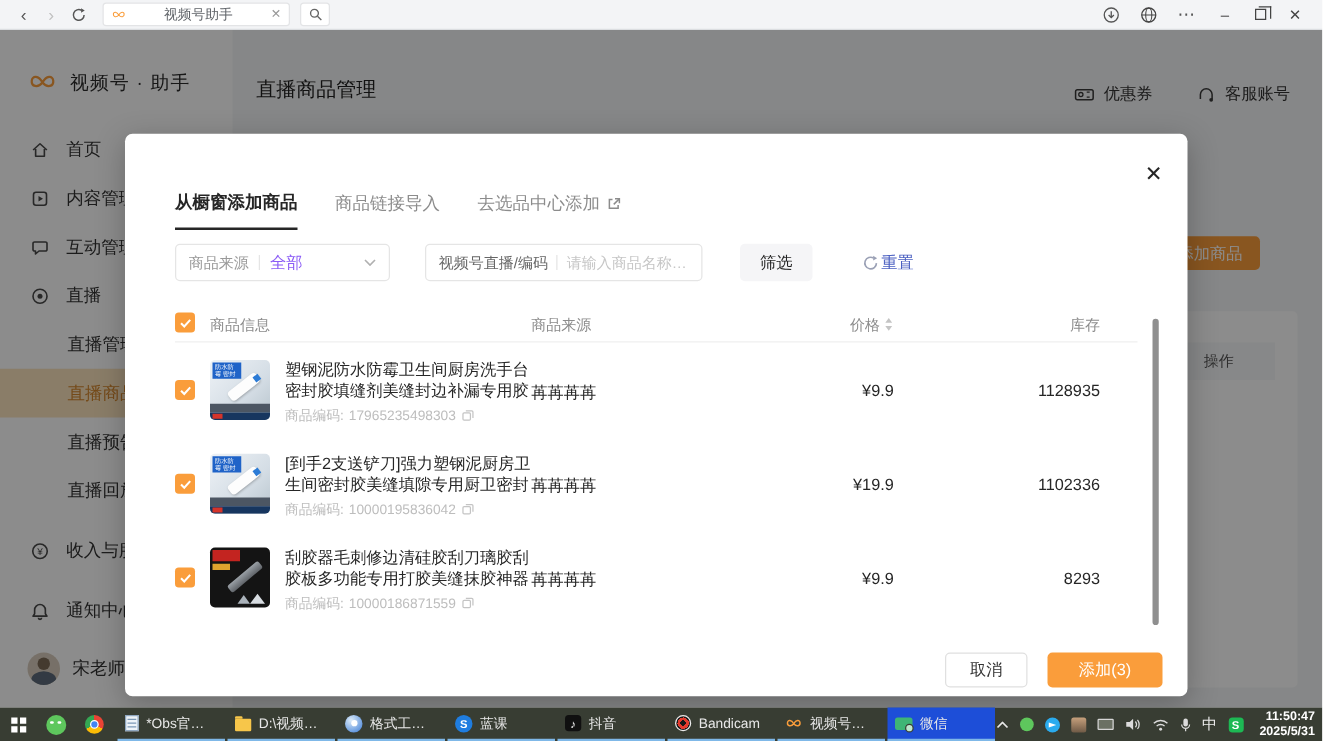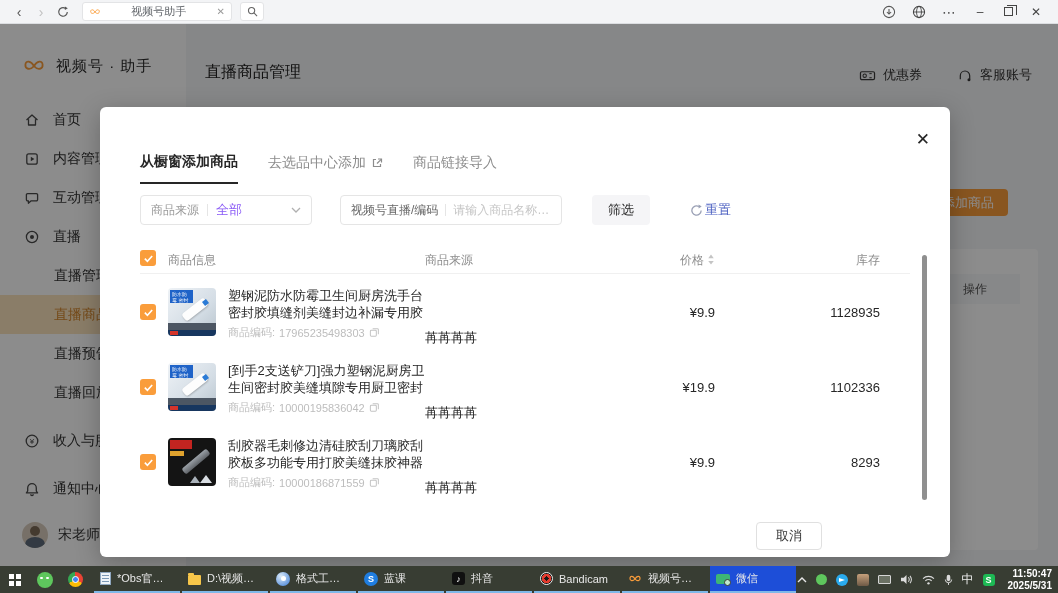--- a/index.html
+++ b/index.html
@@ -76,21 +76,21 @@
   .col-stock { position:absolute; left:640px; width:100px; top:5px; text-align:right; }
   .sort-icon { display:inline-block; vertical-align:-1px; margin-left:3px; }
 
   .rows { position:absolute; left:40px; right:40px; top:168px; }
   .prow { position:relative; height:75px; }
   .prow .col-check { top:29px; }
   .thumb { position:absolute; left:28px; top:13px; width:48px; height:48px; border-radius:4px; overflow:hidden; }
   .p-text { position:absolute; left:88px; top:12px; width:200px; }
   .p-name { font-size:13px; color:#262626; line-height:17px; max-height:34px; overflow:hidden; }
   .p-code { margin-top:4px; font-size:11px; color:#bdbdbd; display:flex; align-items:center; gap:4px; white-space:nowrap; }
-  .p-source { position:absolute; left:285px; top:30px; font-size:13px; color:#262626;margin-top:24px; }
+  .p-source { position:absolute; left:285px; top:30px; font-size:13px; color:#262626; }
   .p-price { position:absolute; left:480px; width:95px; top:30px; text-align:right; font-size:13px; color:#262626; }
   .p-stock { position:absolute; left:640px; width:100px; top:30px; text-align:right; font-size:13px; color:#262626; }
 
   .checkbox { width:16px; height:16px; background:#fa9d3b; border-radius:3px; display:inline-flex; align-items:center; justify-content:center; }
 
   .modal-scrollbar { position:absolute; right:23px; top:148px; width:5px; height:245px; background:#8f8f8f; border-radius:3px; }
 
   .modal-footer-cancel { position:absolute; right:128px; bottom:7px; width:66px; height:28px; background:#fff; border:1px solid #e0e0e0; border-radius:4px; font-size:13px; color:#333; display:flex; align-items:center; justify-content:center; }
   .modal-footer-add { position:absolute; right:20px; bottom:7px; width:92px; height:28px; background:#fa9d3b; border-radius:4px; font-size:13px; color:#fff; display:flex; align-items:center; justify-content:center; }
 
@@ -299,29 +299,29 @@
   <div class="overlay"></div>
 
   <div class="modal">
     <div class="modal-close">✕</div>
 
     <div class="tabs">
       <div class="tab tab-active">
         <span>从橱窗添加商品</span>
       </div>
       <div class="tab">
+        <span>商品链接导入</span>
+      </div>
+      <div class="tab">
         <span>去选品中心添加</span>
         <svg width="12" height="12" viewBox="0 0 12 12">
             <path d="M5 2.5 H2.5 V9.5 H9.5 V7" stroke="#8c8c8c" stroke-width="1.2" fill="none"></path>
             <path d="M7 2 H10.5 V5.5" stroke="#8c8c8c" stroke-width="1.2" fill="none"></path>
             <line x1="10.2" y1="2.3" x2="6" y2="6.5" stroke="#8c8c8c" stroke-width="1.2"></line>
           </svg>
-      </div>
-      <div class="tab">
-        <span>商品链接导入</span>
       </div>
     </div>
 
     <div class="filters">
       <div class="select-box">
         <span class="filter-label">商品来源</span>
         <span class="v-div"></span>
         <span class="select-value">全部</span>
         <svg width="10" height="6" viewBox="0 0 10 6">
             <polyline points="1,1 5,5 9,1" stroke="#b0b0b0" stroke-width="1.3" fill="none"></polyline>
@@ -448,20 +448,21 @@
         <span class="p-source">苒苒苒苒</span>
         <span class="p-price">¥9.9</span>
         <span class="p-stock">8293</span>
       </div>
 
     </div>
 
     <div class="modal-scrollbar"></div>
 
     <div class="modal-footer-cancel">取消</div>
+    <div class="modal-footer-add">添加(3)</div>
   </div>
 
   <div class="taskbar">
     <div class="tb-launch">
       <span class="win-logo">
           <i></i>
           <i></i>
           <i></i>
           <i></i>
         </span>

